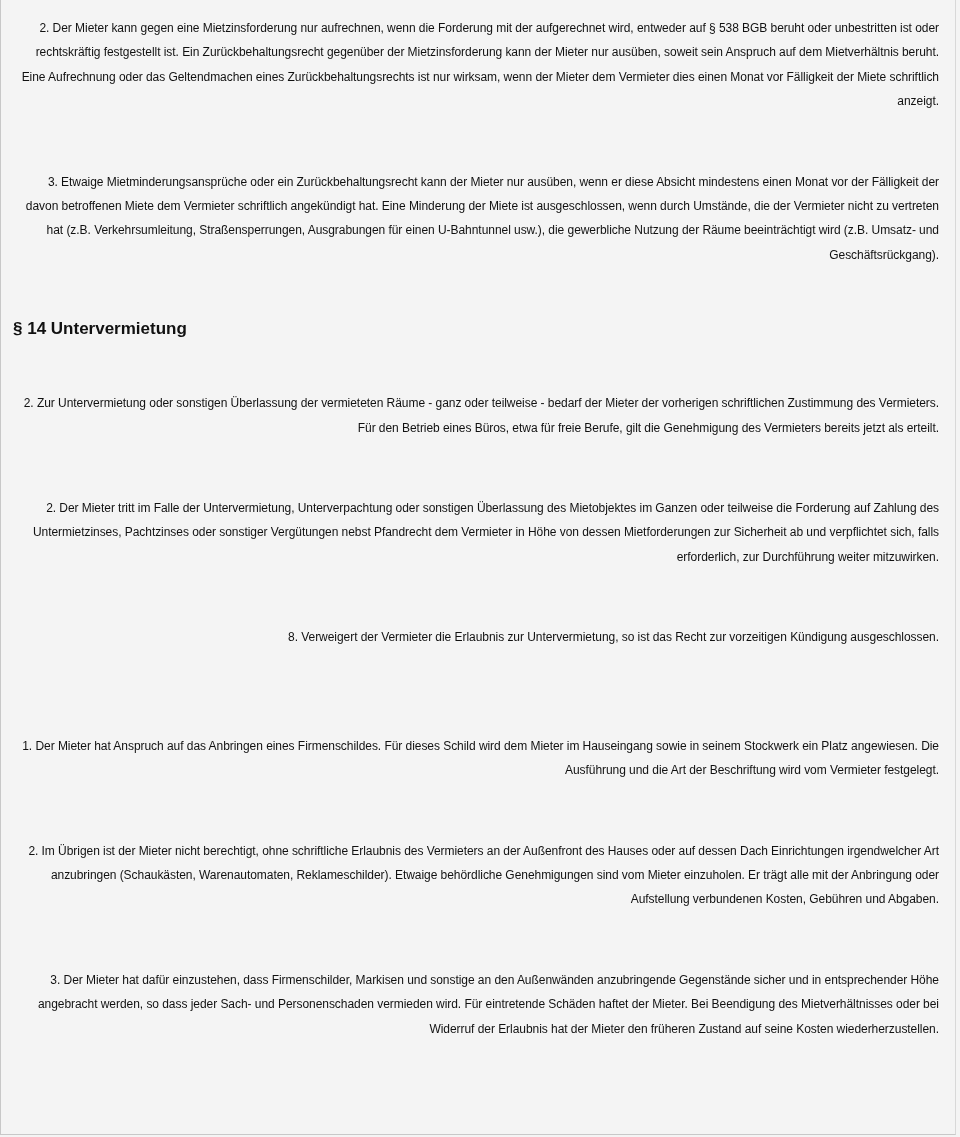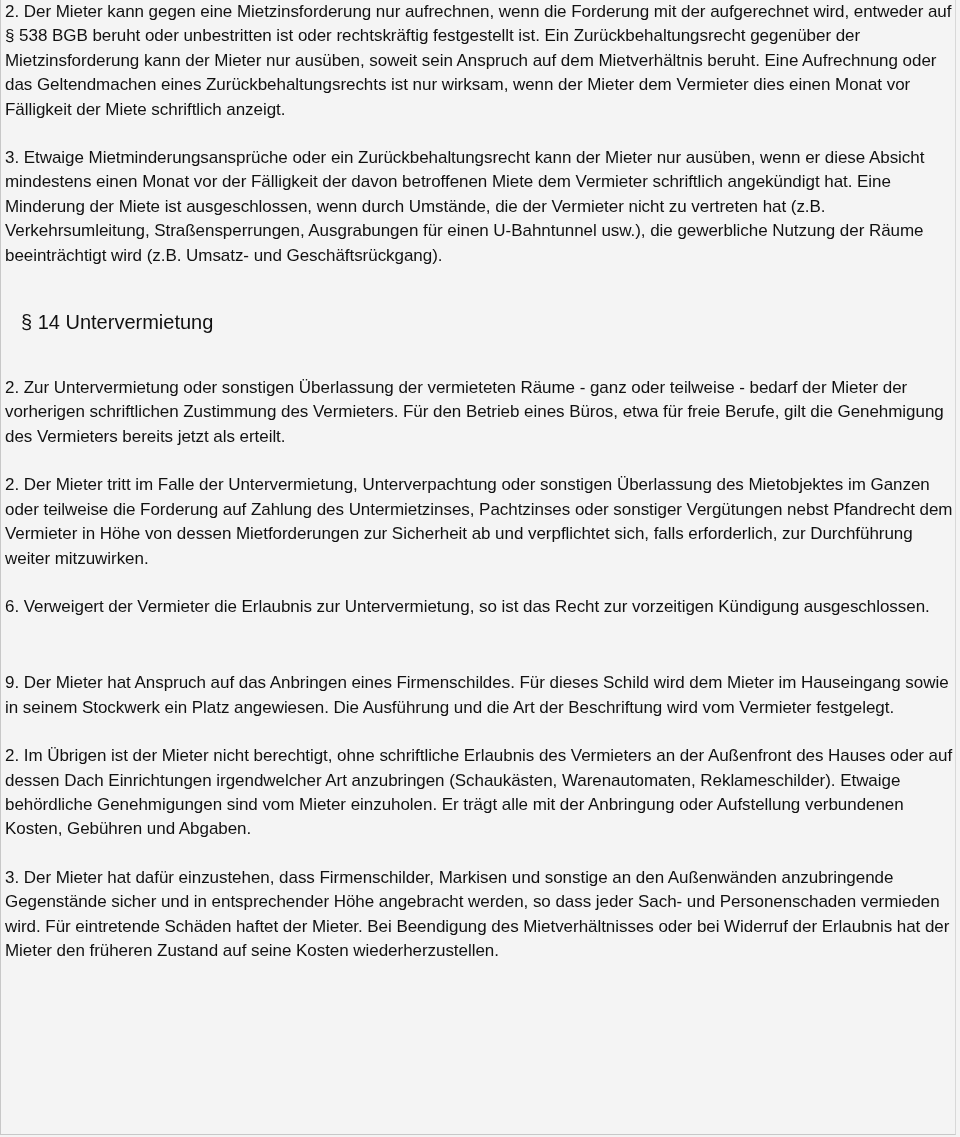--- a/index.html
+++ b/index.html
@@ -22,31 +22,32 @@
       border-left: 1px solid #c8c8c8;
       border-right: 1px solid #d8d8d8;
       border-bottom: 1px solid #c8c8c8;
       background: #f4f4f4;
       box-sizing: border-box;
       padding: 0 0 0 4px;
       font-family: "Liberation Sans", sans-serif;
       color: #111111;
     }
     .para {
-      font-size: 17px;
+      font-size: 12px;
       line-height: 24.4px;
-      margin: 0;
+      margin: 16px;
       white-space: normal;
       letter-spacing: -0.05px;
+      text-align: right;
     }
     .heading {
-      font-size: 20px;
-      font-weight: normal;
+      font-size: 17px;
+      font-weight: bold;
       line-height: 24px;
-      margin: 16px;
+      margin: 8px;
     }
     .gap-para { height: 24px; }
     .gap-head { height: 26px; }
   </style>
 </head>
 <body>
 
 <div class="page">
 
   <p class="para">2. Der Mieter kann gegen eine Mietzinsforderung nur aufrechnen, wenn die Forderung mit der aufgerechnet wird, entweder auf § 538 BGB beruht oder unbestritten ist oder rechtskräftig festgestellt ist. Ein Zurückbehaltungsrecht gegenüber der Mietzinsforderung kann der Mieter nur ausüben, soweit sein Anspruch auf dem Mietverhältnis beruht. Eine Aufrechnung oder das Geltendmachen eines Zurückbehaltungsrechts ist nur wirksam, wenn der Mieter dem Vermieter dies einen Monat vor Fälligkeit der Miete schriftlich anzeigt.</p>
@@ -57,26 +58,26 @@
 
   <h2 class="heading">§ 14 Untervermietung</h2>
   <div class="gap-head"></div>
 
   <p class="para">2. Zur Untervermietung oder sonstigen Überlassung der vermieteten Räume - ganz oder teilweise - bedarf der Mieter der vorherigen schriftlichen Zustimmung des Vermieters. Für den Betrieb eines Büros, etwa für freie Berufe, gilt die Genehmigung des Vermieters bereits jetzt als erteilt.</p>
   <div class="gap-para"></div>
 
   <p class="para">2. Der Mieter tritt im Falle der Untervermietung, Unterverpachtung oder sonstigen Überlassung des Mietobjektes im Ganzen oder teilweise die Forderung auf Zahlung des Untermietzinses, Pachtzinses oder sonstiger Vergütungen nebst Pfandrecht dem Vermieter in Höhe von dessen Mietforderungen zur Sicherheit ab und verpflichtet sich, falls erforderlich, zur Durchführung weiter mitzuwirken.</p>
   <div class="gap-para"></div>
 
-  <p class="para">6. Verweigert der Vermieter die Erlaubnis zur Untervermietung, so ist das Recht zur vorzeitigen Kündigung ausgeschlossen.</p>
+  <p class="para">8. Verweigert der Vermieter die Erlaubnis zur Untervermietung, so ist das Recht zur vorzeitigen Kündigung ausgeschlossen.</p>
   <div class="gap-head"></div>
 
   <div class="gap-head"></div>
 
-  <p class="para">9. Der Mieter hat Anspruch auf das Anbringen eines Firmenschildes. Für dieses Schild wird dem Mieter im Hauseingang sowie in seinem Stockwerk ein Platz angewiesen. Die Ausführung und die Art der Beschriftung wird vom Vermieter festgelegt.</p>
+  <p class="para">1. Der Mieter hat Anspruch auf das Anbringen eines Firmenschildes. Für dieses Schild wird dem Mieter im Hauseingang sowie in seinem Stockwerk ein Platz angewiesen. Die Ausführung und die Art der Beschriftung wird vom Vermieter festgelegt.</p>
   <div class="gap-para"></div>
 
   <p class="para">2. Im Übrigen ist der Mieter nicht berechtigt, ohne schriftliche Erlaubnis des Vermieters an der Außenfront des Hauses oder auf dessen Dach Einrichtungen irgendwelcher Art anzubringen (Schaukästen, Warenautomaten, Reklameschilder). Etwaige behördliche Genehmigungen sind vom Mieter einzuholen. Er trägt alle mit der Anbringung oder Aufstellung verbundenen Kosten, Gebühren und Abgaben.</p>
   <div class="gap-para"></div>
 
   <p class="para">3. Der Mieter hat dafür einzustehen, dass Firmenschilder, Markisen und sonstige an den Außenwänden anzubringende Gegenstände sicher und in entsprechender Höhe angebracht werden, so dass jeder Sach- und Personenschaden vermieden wird. Für eintretende Schäden haftet der Mieter. Bei Beendigung des Mietverhältnisses oder bei Widerruf der Erlaubnis hat der Mieter den früheren Zustand auf seine Kosten wiederherzustellen.</p>
 
 </div>
 
 </body></html>

